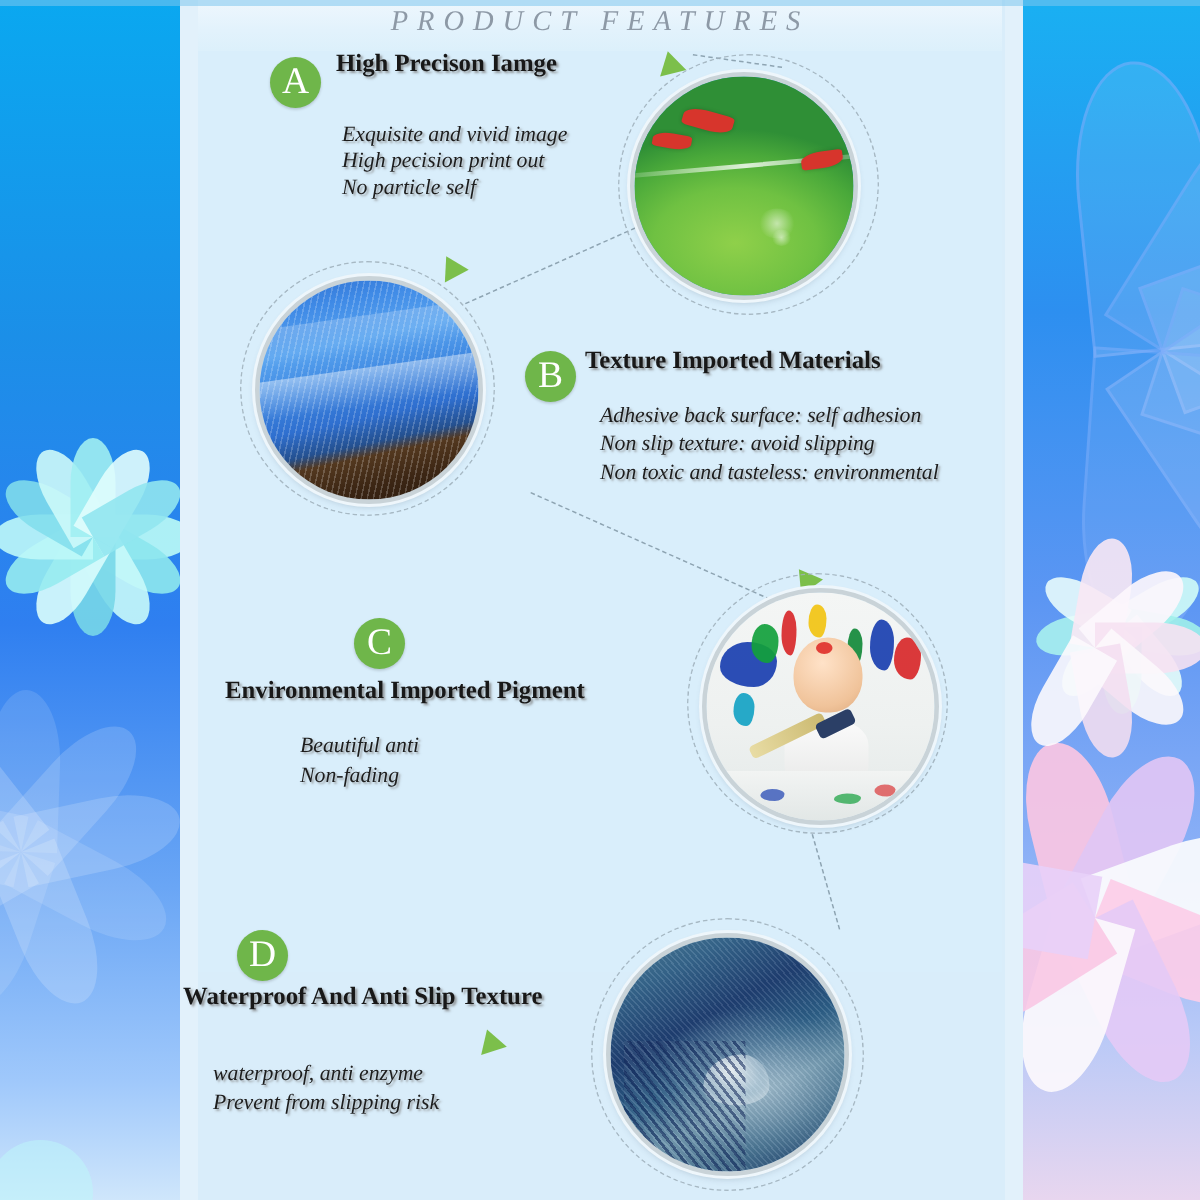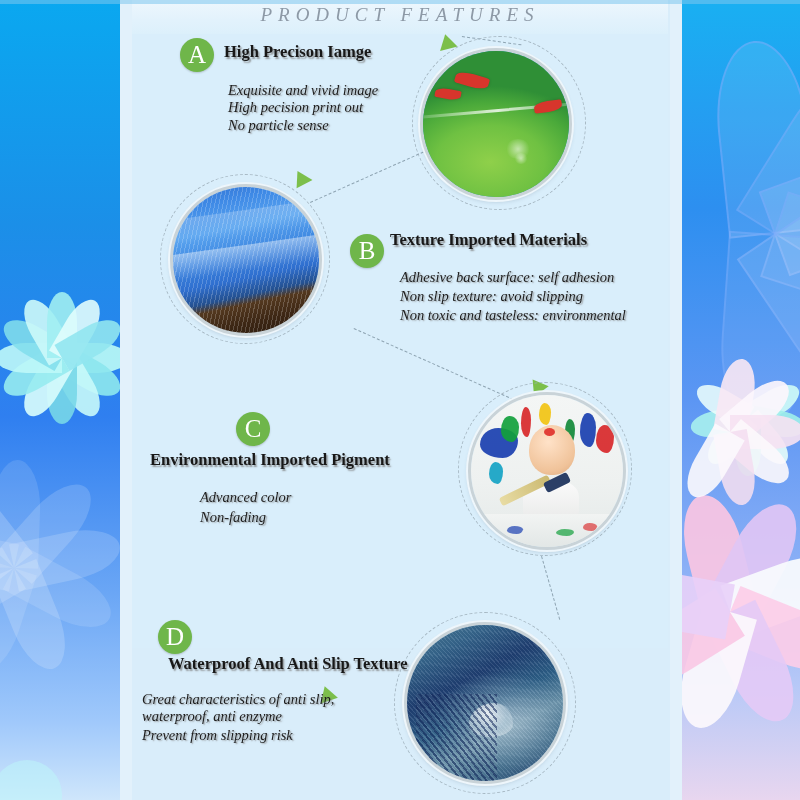--- a/index.html
+++ b/index.html
@@ -216,24 +216,24 @@
     <div class="dash" style="left:222px;top:328px;width:190px;transform:rotate(24deg);"></div>
     <div class="tri" style="left:396px;top:378px;transform:rotate(-36deg);"></div>
 
     <div class="dash" style="left:410px;top:556px;width:66px;transform:rotate(74deg);"></div>
     <div class="tri" style="left:186px;top:686px;transform:rotate(-18deg);"></div>
 
     <div class="tri" style="left:306px;top:34px;transform:rotate(-14deg);"></div>
     <div class="dash" style="left:330px;top:36px;width:60px;transform:rotate(8deg);"></div>
 
     <div class="badge" style="left:48px;top:38px;">A</div>
-    <div class="head" style="left:92px;top:42px;">High Precison Iamge</div>
+    <div class="head" style="left:92px;top:32px;">High Precison Iamge</div>
     <div class="body" style="left:96px;top:78px;margin-top:20px;">High pecision print out</div>
     <div class="body" style="left:96px;top:81px;font-style:italic;">Exquisite and vivid image</div>
-    <div class="body" style="left:96px;top:116px;">No particle sense</div>
+    <div class="body" style="left:96px;top:116px;">No particle self</div>
 
     <div class="dashring" style="left:280px;top:36px;width:172px;height:172px;"></div>
     <div class="circ" style="left:288px;top:48px;width:146px;height:146px;">
       <div class="img photoA">
         <div class="water-line" style="left:-6%;top:40%;width:114%;transform:rotate(-5deg);"></div>
         <div class="koi" style="left:22%;top:16%;width:34px;height:13px;transform:rotate(16deg);"></div>
         <div class="koi" style="left:8%;top:26%;width:26px;height:10px;transform:rotate(10deg);"></div>
         <div class="koi" style="left:76%;top:34%;width:28px;height:11px;transform:rotate(-8deg);"></div>
         <div class="padsheen" style="left:56%;top:60%;width:26px;height:20px;"></div>
         <div class="padsheen" style="left:62%;top:70%;width:14px;height:11px;"></div>
@@ -249,21 +249,21 @@
     </div>
 
     <div class="badge" style="left:218px;top:234px;">B</div>
     <div class="head" style="left:258px;top:230px;">Texture Imported Materials</div>
     <div class="body" style="left:268px;top:268px;text-align:center;">Adhesive back surface: self adhesion</div>
     <div class="body" style="left:268px;top:287px;">Non slip texture: avoid slipping</div>
     <div class="body" style="left:268px;top:306px;">Non toxic and tasteless: environmental</div>
 
     <div class="badge" style="left:104px;top:412px;">C</div>
     <div class="head" style="left:18px;top:450px;">Environmental Imported Pigment</div>
-    <div class="body" style="left:68px;top:488px;">Advanced color</div>
+    <div class="body" style="left:68px;top:488px;">Beautiful anti</div>
     <div class="body" style="left:68px;top:508px;">Non-fading</div>
 
     <div class="dashring" style="left:326px;top:382px;width:172px;height:172px;"></div>
     <div class="circ" style="left:336px;top:392px;width:152px;height:152px;">
       <div class="img photoC">
         <div class="splat" style="left:6%;top:22%;width:38px;height:30px;background:#1a3fb0;"></div>
         <div class="splat" style="left:20%;top:14%;width:18px;height:26px;background:#12a03c;"></div>
         <div class="splat" style="left:33%;top:8%;width:10px;height:30px;background:#d8282a;"></div>
         <div class="splat" style="left:45%;top:5%;width:12px;height:22px;background:#f2c312;"></div>
         <div class="splat" style="left:72%;top:12%;width:16px;height:34px;background:#1a3fb0;"></div>
@@ -276,22 +276,21 @@
         <div class="brush" style="left:18%;top:60%;width:54px;height:9px;background:linear-gradient(90deg,#e8dca4,#cbb970);"></div>
         <div class="brush" style="left:48%;top:54%;width:26px;height:11px;background:#2b3f66;"></div>
         <div style="position:absolute;left:0;bottom:0;width:100%;height:22%;background:linear-gradient(180deg,#f2f4f3,#e2e7e6);"></div>
         <div class="splat" style="left:24%;top:86%;width:16px;height:8px;background:#1a3fb0;opacity:.7;"></div>
         <div class="splat" style="left:56%;top:88%;width:18px;height:7px;background:#12a03c;opacity:.7;"></div>
         <div class="splat" style="left:74%;top:84%;width:14px;height:8px;background:#d8282a;opacity:.65;"></div>
       </div>
     </div>
 
     <div class="badge" style="left:26px;top:620px;">D</div>
-    <div class="head" style="left:-10px;top:654px;margin-left:46px;">Waterproof And Anti Slip Texture</div>
-    <div class="body" style="left:10px;top:690px;">Great characteristics of anti slip,</div>
+    <div class="head" style="left:-10px;top:654px;">Waterproof And Anti Slip Texture</div>
     <div class="body" style="left:10px;top:726px;">Prevent from slipping risk</div>
     <div class="body" style="left:10px;top:707px;">waterproof, anti enzyme</div>
 
     <div class="dashring" style="left:262px;top:612px;width:180px;height:180px;"></div>
     <div class="circ" style="left:272px;top:622px;width:156px;height:156px;">
       <div class="img photoD">
         <div class="drop" style="left:40%;top:50%;width:44px;height:34px;"></div>
         <div style="position:absolute;left:6%;top:44%;width:52%;height:56%;background:repeating-linear-gradient(52deg, rgba(20,40,90,.55) 0 2px, rgba(255,255,255,.06) 2px 5px);"></div>
       </div>
     </div>

